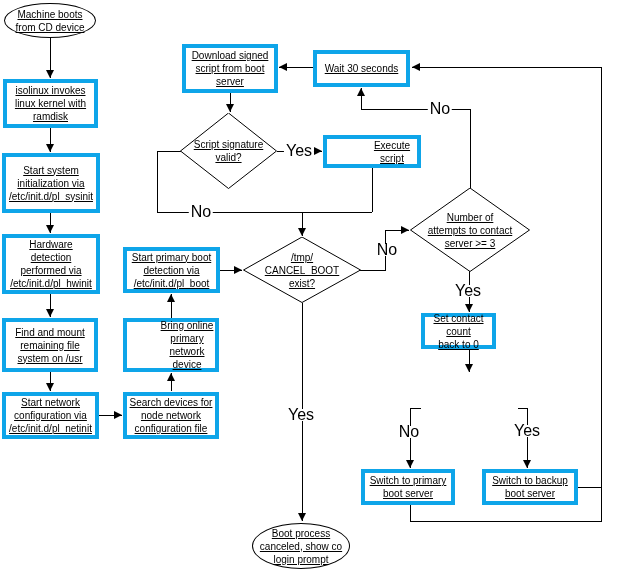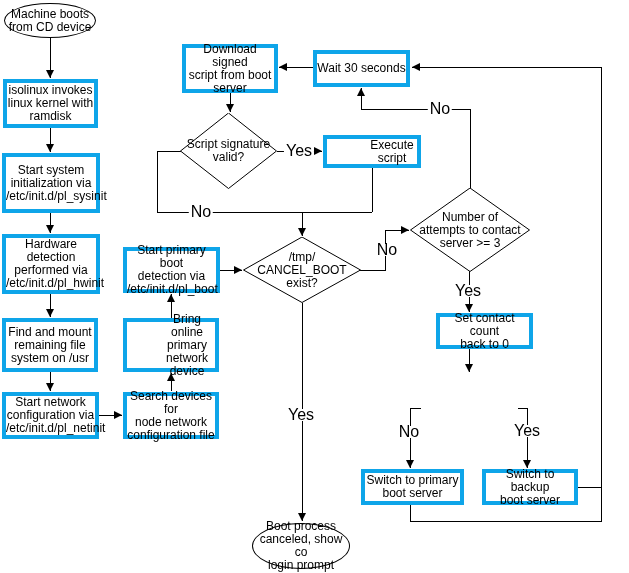--- a/index.html
+++ b/index.html
@@ -13,21 +13,21 @@
     position:absolute;z-index:1;box-sizing:border-box;
     display:flex;align-items:center;justify-content:center;text-align:center;
   }
   .rect{background:#ffffff;border:4px solid #0ea5e9;}
   .terminator{background:#ffffff;border:1px solid #000000;border-radius:50% / 50%;}
   .diamond{background:transparent;}
   .diamond > svg{position:absolute;left:0;top:0;}
   .diamond polygon{fill:#ffffff;stroke:#000000;stroke-width:1;}
   .node-label{
     position:relative;z-index:1;display:block;width:100%;
-    font-size:12px;line-height:13px;white-space:pre-line;
+    font-size:10px;line-height:13px;white-space:pre-line;text-decoration:underline;
   }
   .edge-label{
     position:absolute;z-index:2;transform:translate(-50%,-50%);
     background:#ffffff;padding:0 2px;font-size:16px;line-height:12px;
   }
 </style>
 </head>
 <body>
 
 <div id="canvas">
@@ -140,25 +140,25 @@
   </div>
   <div class="node diamond" style="left:410px;top:188px;width:120px;height:84px;">
     <svg width="120" height="84">
         <polygon points="60,0 119.5,42 60,83.5 0.5,42"></polygon>
       </svg>
     <span class="node-label">Number of
 attempts to contact
 server &gt;= 3</span>
   </div>
 
-  <div class="node rect" style="left:436px;top:313px;width:97px;height:36px;">
+  <div class="node rect" style="left:421px;top:313px;width:75px;height:36px;">
     <span class="node-label">Set contact count
 back to 0</span>
   </div>
-  <div class="node rect" style="left:361px;top:469px;width:103px;height:36px;">
+  <div class="node rect" style="left:361px;top:469px;width:94px;height:36px;">
     <span class="node-label">Switch to primary
 boot server</span>
   </div>
   <div class="node rect" style="left:482px;top:469px;width:96px;height:36px;">
     <span class="node-label">Switch to backup
 boot server</span>
   </div>
 
   <div class="node terminator" style="left:252px;top:523px;width:98px;height:46px;">
     <span class="node-label">Boot process

